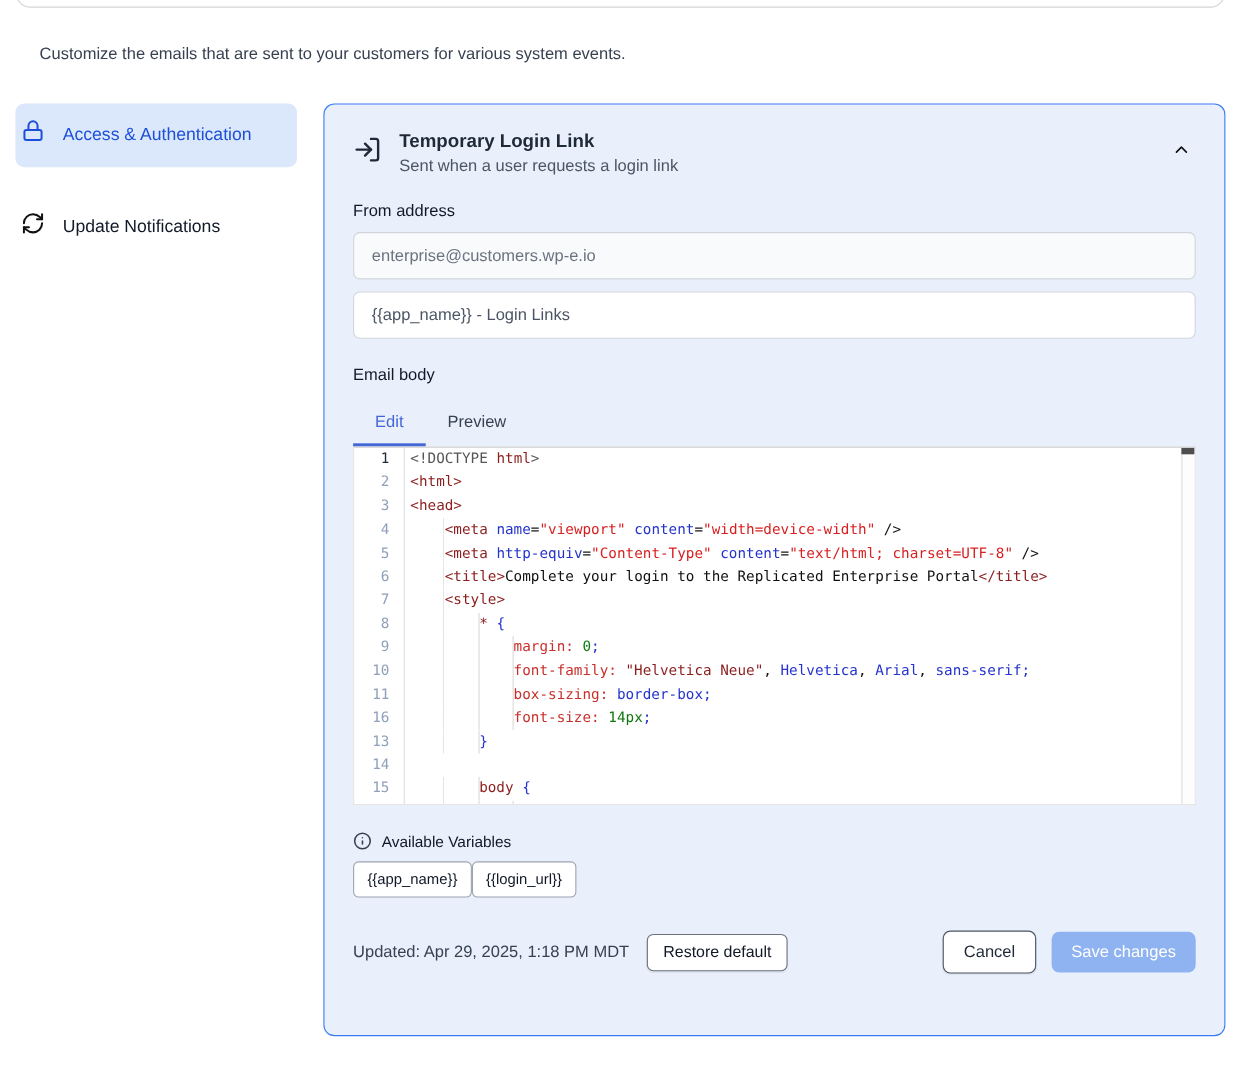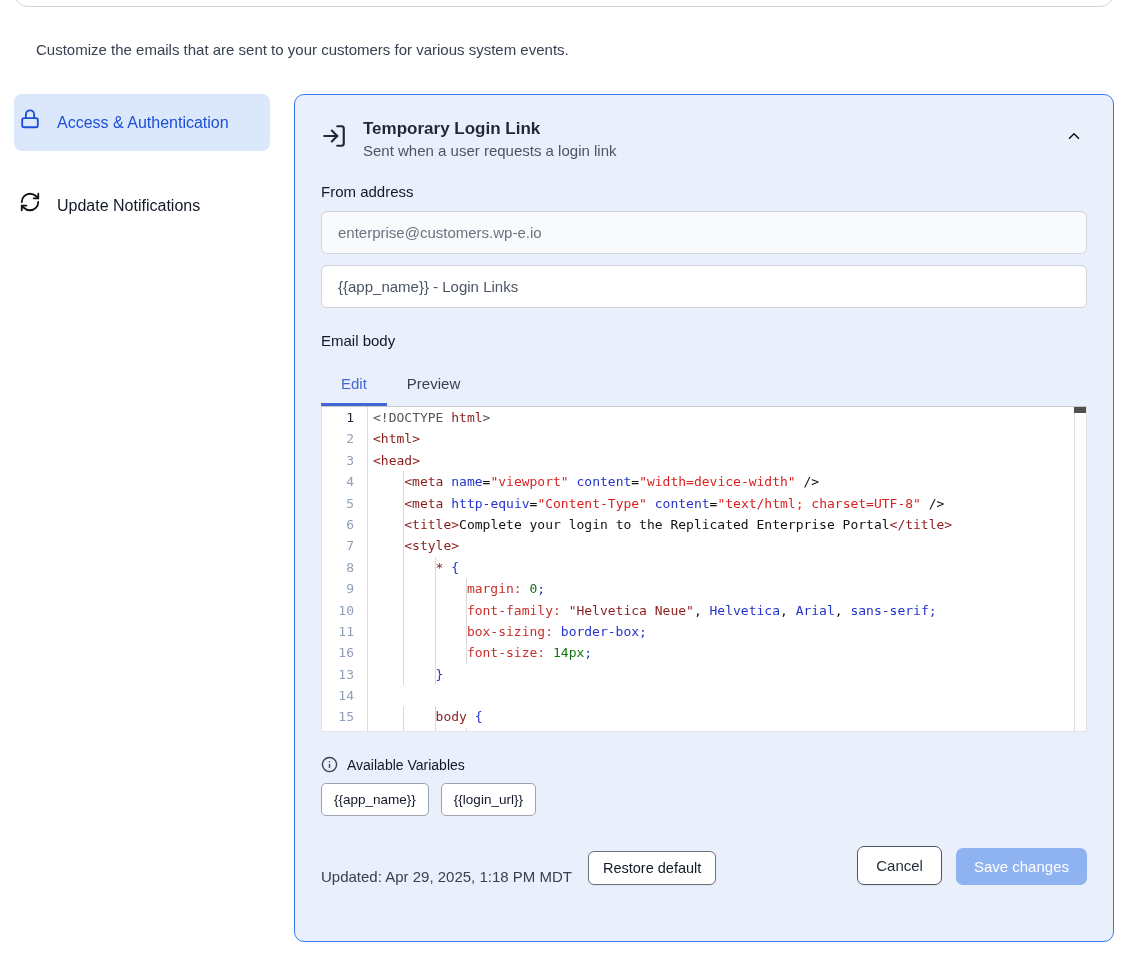--- a/index.html
+++ b/index.html
@@ -64,26 +64,26 @@
   .tk-d { color:#111111; } 
   .tk-p { color:#c9302c; } 
   .tk-n { color:#117711; } 
   .tk-k { color:#2433cc; } 
   .vtrack { position:absolute; top:0; right:0; bottom:0; width:12px; background:#fdfdfd; border-left:1px solid #dddddd; }
   .vthumb { position:absolute; top:0; right:0; width:12px; height:6px; background:#4f4f4f; }
 
   
   .vars-head { display:flex; align-items:center; gap:9px; margin-top:24px; }
   .vars-label { font-size:14px; color:#111827; }
-  .chips { display:flex; gap:12px; margin-top:10px; }
+  .chips { display:flex; gap:0; margin-top:10px; }
   .chip { font-family:"DejaVu Sans Mono","Liberation Mono",monospace; font-size:13.5px; color:#111827;
     background:#fff; border:1px solid #9ca3af; border-radius:5px; padding:8px 12px; cursor:pointer; }
 
   
-  .panel-footer { display:flex; align-items:flex-end; margin-top:30px; }
+  .panel-footer { display:flex; align-items:center; margin-top:30px; }
   .updated { font-size:15px; color:#374151; }
   .btn { cursor:pointer; font-family:"Liberation Sans",sans-serif; }
   .btn-restore { margin-left:16px; padding:8px 14px; font-size:14.5px; font-weight:500; color:#111827;
     background:#fff; border:1px solid #6b7280; border-radius:6px; box-shadow:0 1px 1px rgba(0,0,0,.06); }
   .footer-spacer { flex:1; }
   .btn-cancel { padding:10px 18px; font-size:15px; color:#1f2937; background:#fff;
     border:1px solid #4b5563; border-radius:7px; box-shadow:0 1px 1px rgba(0,0,0,.06); }
   .btn-save { margin-left:14px; padding:10px 18px; font-size:15px; font-weight:500; color:#fff;
     background:#8fb3f0; border:none; border-radius:7px; }
 </style>

